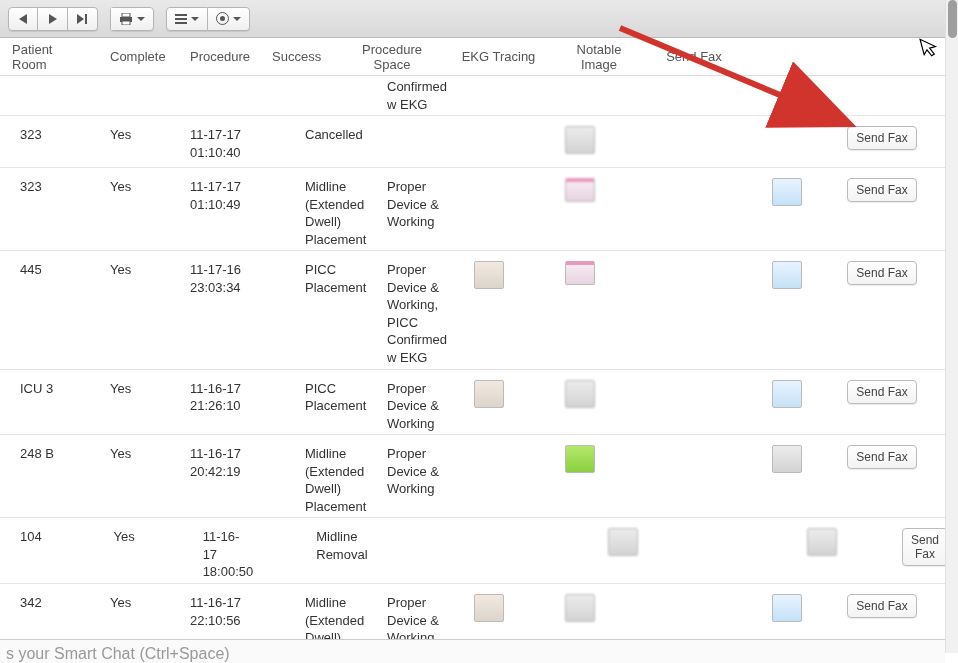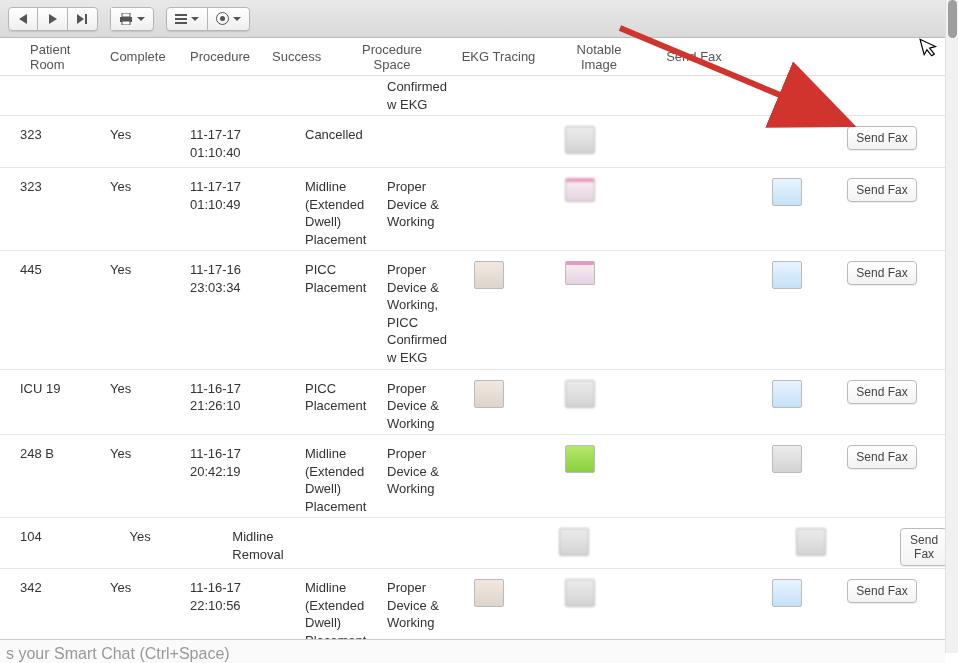--- a/index.html
+++ b/index.html
@@ -69,21 +69,21 @@
   
   .headers {
     height: 38px;
     display: flex;
     align-items: center;
     border-bottom: 1px solid #ddd;
     color: #555;
     background:#fff;
   }
   .cell { padding: 10px 10px; }
-  .c-room   { width: 100px; padding-left: 30px; }
+  .c-room   { width: 100px; padding-left: 12px; }
   .c-comp   { width: 80px;  }
   .c-time   { width: 115px; }
   .c-proc   { width: 82px;  }
   .c-succ   { width: 75px;  }
   .c-cons   { width: 73px; text-align:center; }
   .c-note   { width: 110px; text-align:center; }
   .c-ekg    { width: 103px; text-align:center; }
   .c-img    { width: 98px; text-align:center; }
   .c-fax    { width: 92px; text-align:center; }
 
@@ -279,21 +279,21 @@
     <div class="cell c-proc">PICC Placement</div>
     <div class="cell c-succ">Proper Device &amp; Working, PICC Confirmed w EKG</div>
     <div class="cell c-cons"><span class="thumb"></span></div>
     <div class="cell c-note"><span class="thumb pink"></span></div>
     <div class="cell c-ekg"></div>
     <div class="cell c-img"><span class="thumb blue"></span></div>
     <div class="cell c-fax"><button class="fax-btn">Send Fax</button></div>
   </div>
 
   <div class="row">
-    <div class="cell c-room">ICU 19</div>
+    <div class="cell c-room">ICU 3</div>
     <div class="cell c-comp">Yes</div>
     <div class="cell c-time">11-16-17 21:26:10</div>
     <div class="cell c-proc">PICC Placement</div>
     <div class="cell c-succ">Proper Device &amp; Working</div>
     <div class="cell c-cons"><span class="thumb"></span></div>
     <div class="cell c-note"><span class="thumb gray blur"></span></div>
     <div class="cell c-ekg"></div>
     <div class="cell c-img"><span class="thumb blue"></span></div>
     <div class="cell c-fax"><button class="fax-btn">Send Fax</button></div>
   </div>
@@ -307,20 +307,21 @@
     <div class="cell c-cons"></div>
     <div class="cell c-note"><span class="thumb green"></span></div>
     <div class="cell c-ekg"></div>
     <div class="cell c-img"><span class="thumb gray"></span></div>
     <div class="cell c-fax"><button class="fax-btn">Send Fax</button></div>
   </div>
 
   <div class="row" style="min-height:46px;gap:43px;">
     <div class="cell c-room">104</div>
     <div class="cell c-comp">Yes</div>
+    <div class="cell c-time">11-16-17 18:00:50</div>
     <div class="cell c-proc">Midline Removal</div>
     <div class="cell c-succ"></div>
     <div class="cell c-cons"></div>
     <div class="cell c-note"><span class="thumb gray blur"></span></div>
     <div class="cell c-ekg"></div>
     <div class="cell c-img"><span class="thumb gray blur"></span></div>
     <div class="cell c-fax"><button class="fax-btn">Send Fax</button></div>
   </div>
 
   <div class="row">

